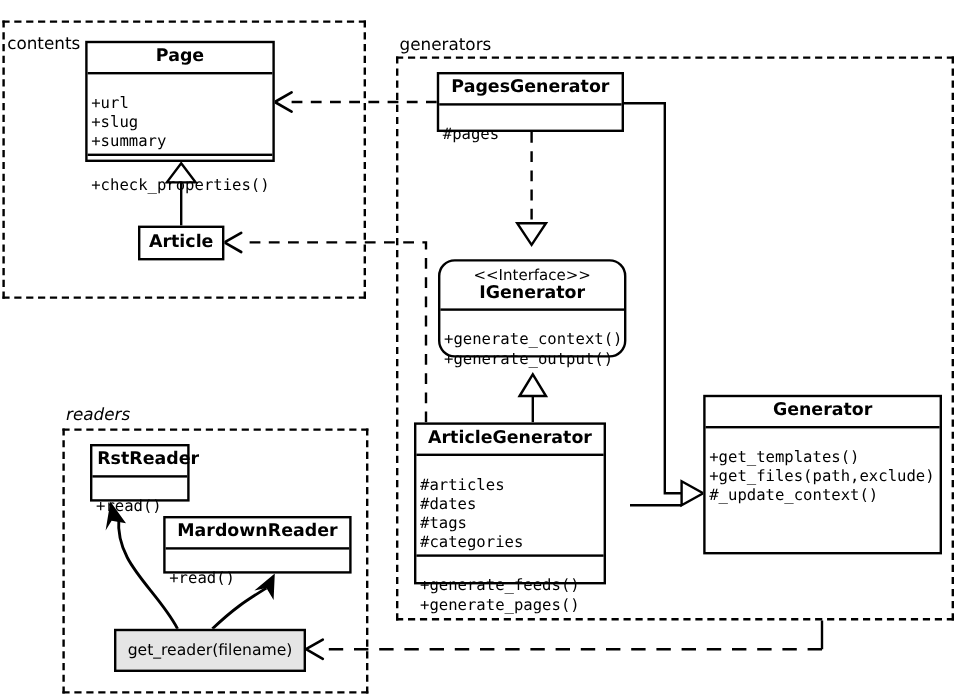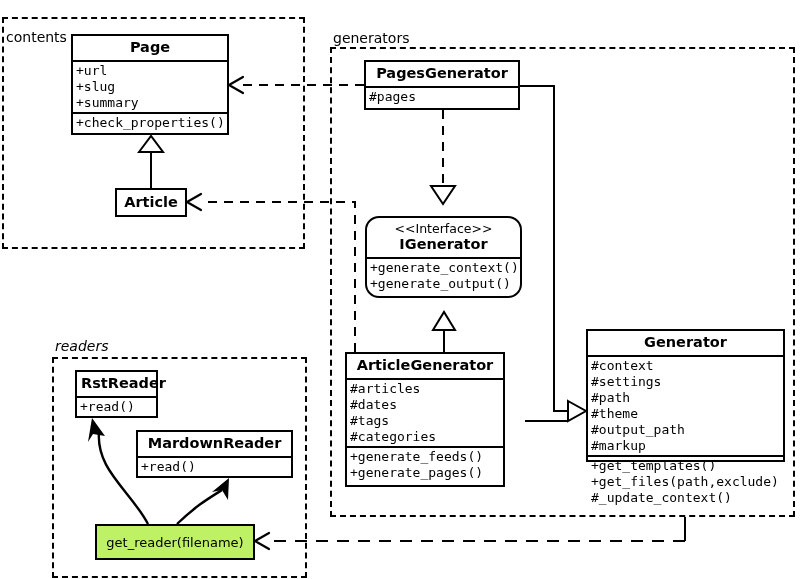--- a/index.html
+++ b/index.html
@@ -67,41 +67,41 @@
     text-align: center;
     color: #000;
     padding: 3px 4px 0 4px;
     line-height: 15px;
     white-space: nowrap;
   }
   .cls-sep {
     border-top: 2px solid #000;
   }
   .cls-compartment {
-    padding: 1px 0 1px 3px;
+    padding: 17px 0 1px 3px;
   }
   .member {
     font-family: "DejaVu Sans Mono", monospace;
     font-size: 13px;
     line-height: 16px;
     color: #000;
     white-space: nowrap;
   }
   .plainbox-text {
     font-family: "DejaVu Sans", sans-serif;
     font-size: 13px;
     color: #000;
     text-align: center;
     white-space: nowrap;
   }
   .plainbox {
     position: absolute;
     box-sizing: border-box;
     border: 2px solid #000;
-    background: #bef264;
+    background: #e5e5e5;
     display: flex;
     align-items: center;
     justify-content: center;
   }
 </style>
 </head>
 <body>
 
 <div id="canvas">
 
@@ -222,28 +222,20 @@
     </div>
     <div class="cls-sep cls-compartment">
       <div class="member">+generate_feeds()</div>
       <div class="member">+generate_pages()</div>
     </div>
   </div>
 
   <div class="cls" style="left:586px; top:329px; width:199px; height:133px;">
     <div class="cls-title">Generator</div>
     <div class="cls-sep cls-compartment">
-      <div class="member">#context</div>
-      <div class="member">#settings</div>
-      <div class="member">#path</div>
-      <div class="member">#theme</div>
-      <div class="member">#output_path</div>
-      <div class="member">#markup</div>
-    </div>
-    <div class="cls-sep cls-compartment">
       <div class="member">+get_templates()</div>
       <div class="member">+get_files(path,exclude)</div>
       <div class="member">#_update_context()</div>
     </div>
   </div>
 
   <div class="cls" style="left:75px; top:370px; width:83px; height:48px;">
     <div class="cls-title">RstReader</div>
     <div class="cls-sep cls-compartment">
       <div class="member">+read()</div>

